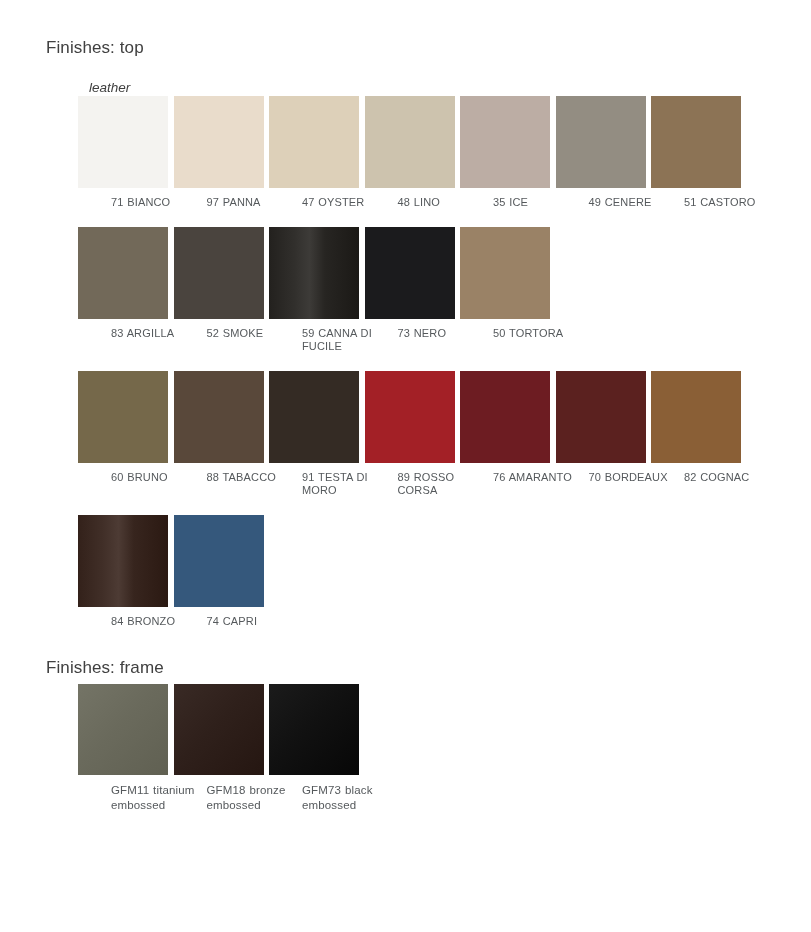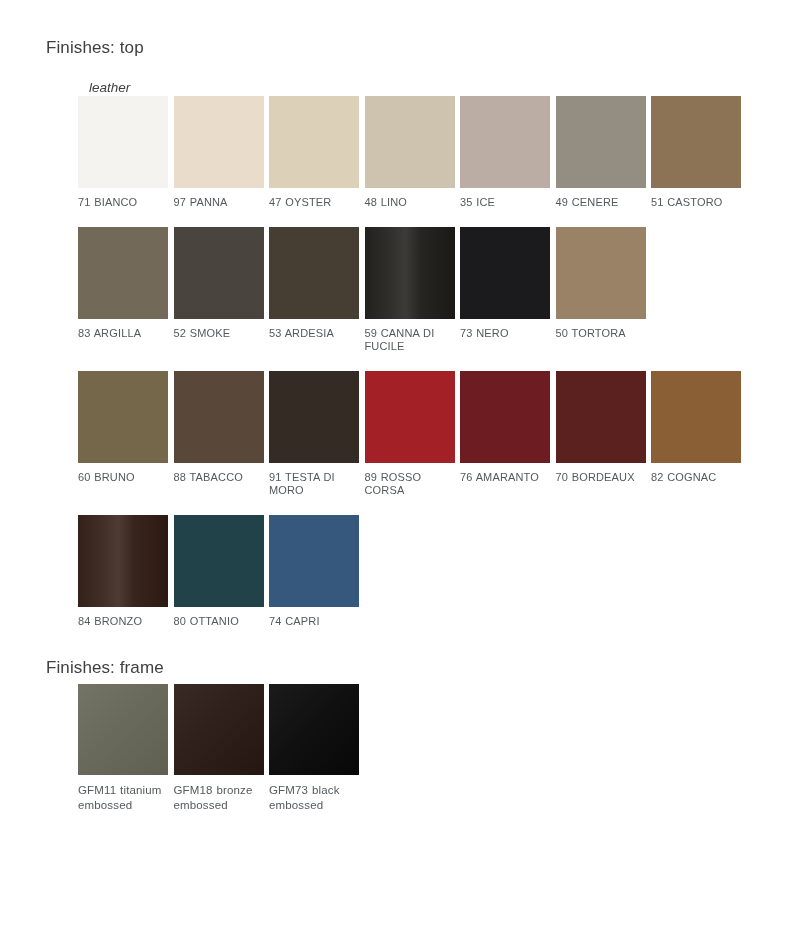--- a/index.html
+++ b/index.html
@@ -77,20 +77,21 @@
 
   .chip-label {
     display: block;
     font-size: 11px;
     line-height: 13.5px;
     color: #55595c;
     letter-spacing: 0.15px;
     margin-top: 8px;
     width: 92px;
     word-spacing: 0.5px;
+    margin-left: 33px;
   }
   .chip-label.metal {
     font-size: 11.5px;
     line-height: 15px;
     color: #55595c;
   }
 
   
   .row-wrap {
     display: flex;
@@ -142,24 +143,20 @@
       <div class="row-wrap">
         <div class="swatch-cell">
           <div class="chip" style="background: rgb(114, 105, 89);"></div>
           <span class="chip-label">83 ARGILLA</span>
         </div>
         <div class="swatch-cell">
           <div class="chip" style="background: rgb(74, 68, 62);"></div>
           <span class="chip-label">52 SMOKE</span>
         </div>
         <div class="swatch-cell">
-          <div class="chip" style="background: rgb(71, 62, 51);"></div>
-          <span class="chip-label">53 ARDESIA</span>
-        </div>
-        <div class="swatch-cell">
           <div class="chip" style="background: linear-gradient(90deg, rgb(35, 33, 30) 0%, rgb(49, 47, 44) 28%, rgb(61, 59, 56) 45%, rgb(39, 37, 34) 62%, rgb(27, 25, 22) 100%);"></div>
           <span class="chip-label">59 CANNA DI FUCILE</span>
         </div>
         <div class="swatch-cell">
           <div class="chip" style="background: rgb(27, 27, 29);"></div>
           <span class="chip-label">73 NERO</span>
         </div>
         <div class="swatch-cell">
           <div class="chip" style="background: rgb(154, 130, 102);"></div>
           <span class="chip-label">50 TORTORA</span>
@@ -194,24 +191,20 @@
           <div class="chip" style="background: rgb(138, 95, 54);"></div>
           <span class="chip-label">82 COGNAC</span>
         </div>
       </div>
       <div class="row-wrap">
         <div class="swatch-cell">
           <div class="chip" style="background: linear-gradient(90deg, rgb(51, 33, 26) 0%, rgb(65, 47, 40) 28%, rgb(77, 59, 52) 45%, rgb(55, 37, 30) 62%, rgb(43, 25, 18) 100%);"></div>
           <span class="chip-label">84 BRONZO</span>
         </div>
         <div class="swatch-cell">
-          <div class="chip" style="background: rgb(33, 66, 73);"></div>
-          <span class="chip-label">80 OTTANIO</span>
-        </div>
-        <div class="swatch-cell">
           <div class="chip" style="background: rgb(53, 88, 124);"></div>
           <span class="chip-label">74 CAPRI</span>
         </div>
       </div>
     </div>
 
   <div class="section-title" id="sec-frame-title">Finishes: frame</div>
 
   <div class="material-label" id="mat-metal">metal</div>
 

